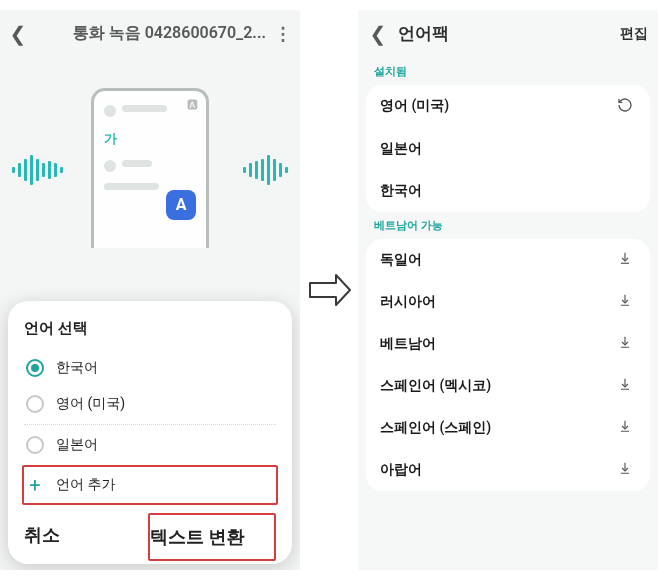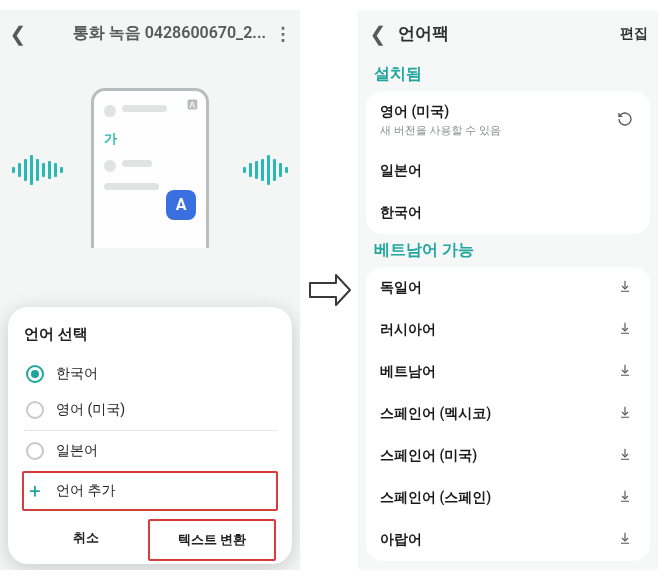--- a/index.html
+++ b/index.html
@@ -143,36 +143,36 @@
     padding: 9px 2px; font-size:14px; color:#222;
   }
   .plus {
     width:18px; text-align:center;
     color:#20a39e; font-size:20px; font-weight:400; line-height:18px;
   }
   .dialog-bar {
     display:flex; margin-top:8px;
   }
   .dialog-btn {
-    flex:1; text-align:center; padding:10px 0;
-    font-size:13px; font-weight:700; color:#222;
+    flex:1; text-align:left; padding:10px 0;
+    font-size:18px; font-weight:700; color:#222;
   }
   .hl-box {
     border: 2px solid #d63d3d;
     border-radius: 2px;
   }
   .hl-addlang { margin: 2px -2px; padding-left:2px; padding-right:2px;}
   
   .r-header {
     display:flex; align-items:center; height:48px; padding:0 10px; gap:10px;
   }
   .r-title { flex:1; font-size:17px; font-weight:600; color:#2d2f2e; }
   .r-edit { font-size:14px; font-weight:600; color:#2d2f2e; }
   .section-label {
-    font-size:16px; font-weight:600; color:#1fa69f;
+    font-size:11px; font-weight:600; color:#1fa69f;
     padding: 6px 16px 6px 16px;
   }
   .card {
     background:#fff; border-radius:16px; margin:0 8px;
     overflow:hidden;
   }
   .row {
     display:flex; align-items:center; padding:12px 14px;
     font-size:14px; color:#1a1a1a; font-weight:600;
   }
@@ -266,21 +266,20 @@
     <div class="back-chev">❮</div>
     <div class="r-title">언어팩</div>
     <div class="r-edit">편집</div>
   </div>
 
   <div class="section-label">설치됨</div>
   <div class="card">
     <div class="row">
       <div class="grow">
         <span>영어 (미국)</span>
-        <span class="sub">새 버전을 사용할 수 있음</span>
       </div>
       <span class="icon-slot">
         <svg width="16" height="16" viewBox="0 0 24 24" fill="none" stroke="#555" stroke-width="2">
             <path d="M3 12a9 9 0 1 0 3-6.7L3 8"></path>
             <path d="M3 3v5h5"></path>
           </svg>
       </span>
     </div>
     <div class="row">
       <div class="grow"><span>일본어</span></div>
@@ -326,30 +325,20 @@
       <div class="grow"><span>스페인어 (멕시코)</span></div>
       <span class="icon-slot">
         <svg width="14" height="14" viewBox="0 0 24 24" fill="none" stroke="#555" stroke-width="2">
             <path d="M12 3v12"></path>
             <path d="M7 12l5 5 5-5"></path>
             <path d="M5 21h14"></path>
           </svg>
       </span>
     </div>
     <div class="row">
-      <div class="grow"><span>스페인어 (미국)</span></div>
-      <span class="icon-slot">
-        <svg width="14" height="14" viewBox="0 0 24 24" fill="none" stroke="#555" stroke-width="2">
-            <path d="M12 3v12"></path>
-            <path d="M7 12l5 5 5-5"></path>
-            <path d="M5 21h14"></path>
-          </svg>
-      </span>
-    </div>
-    <div class="row">
       <div class="grow"><span>스페인어 (스페인)</span></div>
       <span class="icon-slot">
         <svg width="14" height="14" viewBox="0 0 24 24" fill="none" stroke="#555" stroke-width="2">
             <path d="M12 3v12"></path>
             <path d="M7 12l5 5 5-5"></path>
             <path d="M5 21h14"></path>
           </svg>
       </span>
     </div>
     <div class="row">

